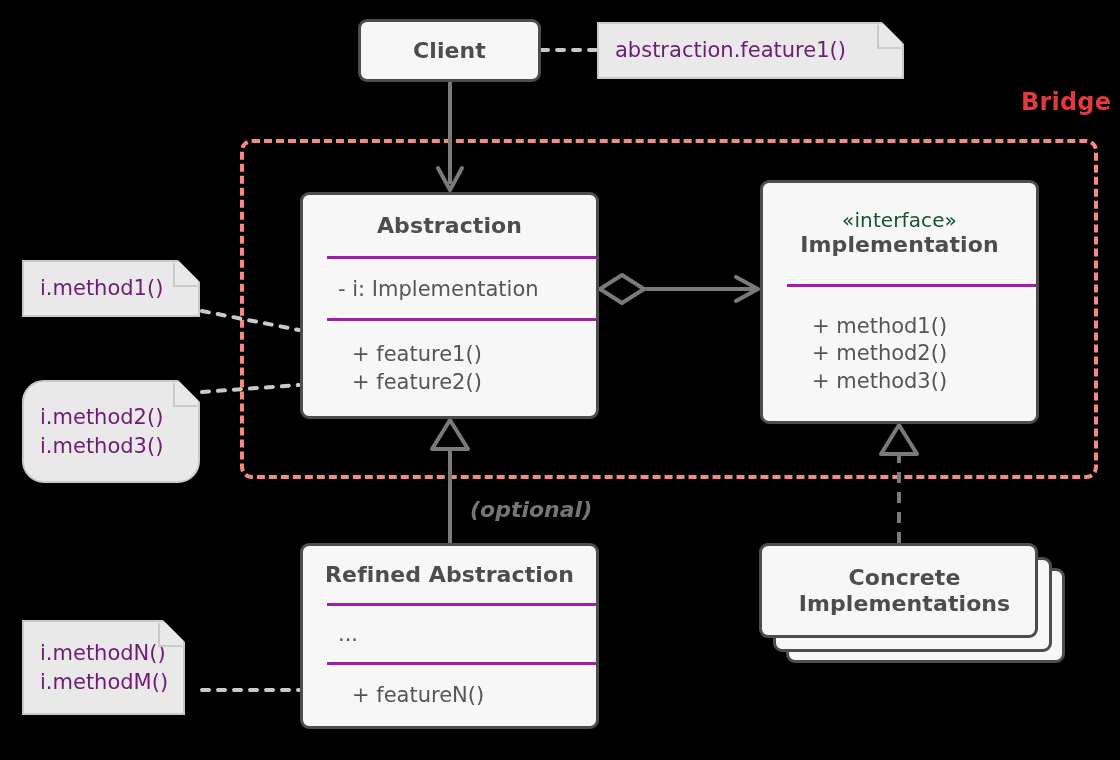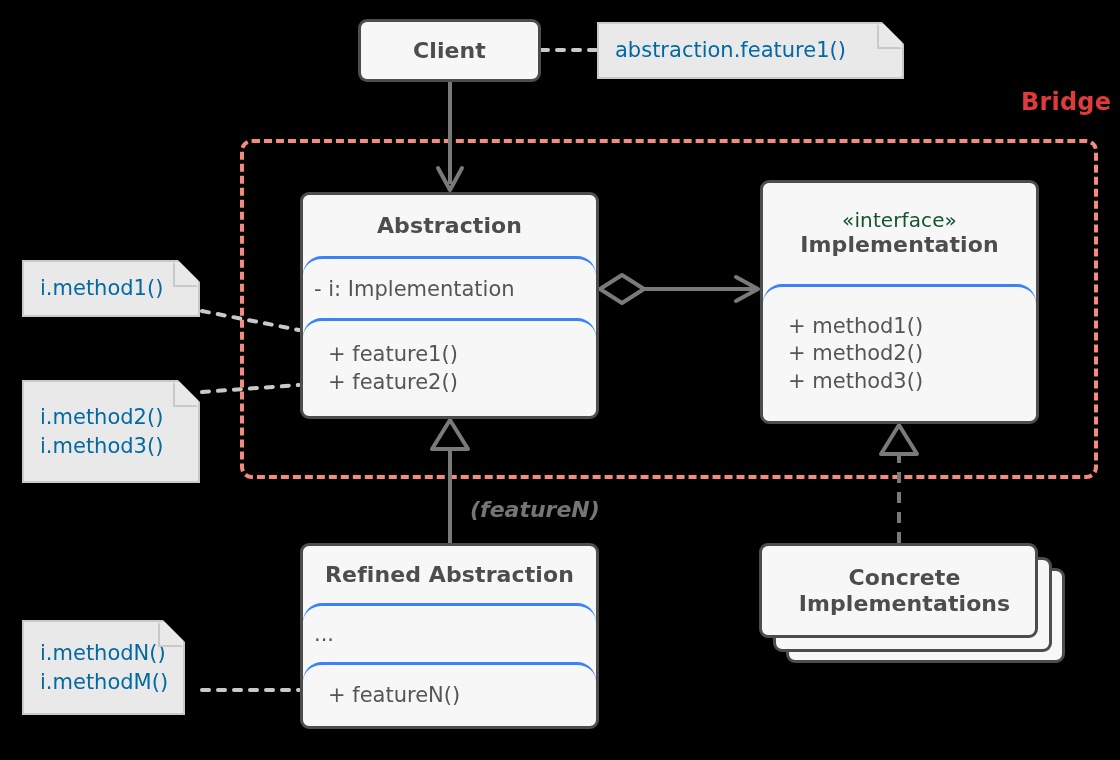--- a/index.html
+++ b/index.html
@@ -33,24 +33,24 @@
     background: #f7f7f7;
     display: flex;
     flex-direction: column;
     overflow: hidden;
   }
   .uml-row {
     box-sizing: border-box;
     display: flex;
     align-items: center;
     color: #4d4d4d;
-    border-radius: 19px;
   }
   .uml-row + .uml-row {
-    border-top: 3px solid #3b82f6;
+    border-top: 3px solid #a21caf;
+    margin-left: 24px;
   }
   .uml-title {
     justify-content: center;
     text-align: center;
     font-weight: bold;
     font-size: 22px;
     letter-spacing: .1px;
   }
   .uml-title.two-line {
     flex-direction: column;
@@ -77,21 +77,21 @@
     line-height: 1.30;
     display: flex;
   }
 
   
   .note {
     position: absolute;
     box-sizing: border-box;
     background: #e9e9e9;
     border: 2px solid #c9c9c9;
-    color: #0369a1;
+    color: #701a75;
     font-size: 21px;
     display: flex;
     flex-direction: column;
     justify-content: center;
     line-height: 1.35;
     padding-left: 16px;
   }
   .note .fold {
     position: absolute;
     top: -2px;
@@ -244,29 +244,29 @@
     <span class="fold"></span>
     <span class="fold-edge"></span>
   </div>
 
   <div class="note" style="left:22px; top:260px; width:178px; height:57px;">
     <span>i.method1()</span>
     <span class="fold"></span>
     <span class="fold-edge"></span>
   </div>
 
-  <div class="note" style="left:22px; top:380px; width:178px; height:103px;">
+  <div class="note" style="left:22px; top:380px; width:178px; height:103px;border-radius:22px;">
     <span>i.method2()</span>
     <span>i.method3()</span>
     <span class="fold"></span>
     <span class="fold-edge"></span>
   </div>
 
   <div class="note" style="left:22px; top:620px; width:163px; height:95px;">
     <span>i.methodN()</span>
     <span>i.methodM()</span>
     <span class="fold"></span>
     <span class="fold-edge"></span>
   </div>
 
-  <div class="optional-label" style="left:470px; top:497px;">(featureN)</div>
+  <div class="optional-label" style="left:470px; top:497px;">(optional)</div>
 
 </div>
 
 </body></html>

